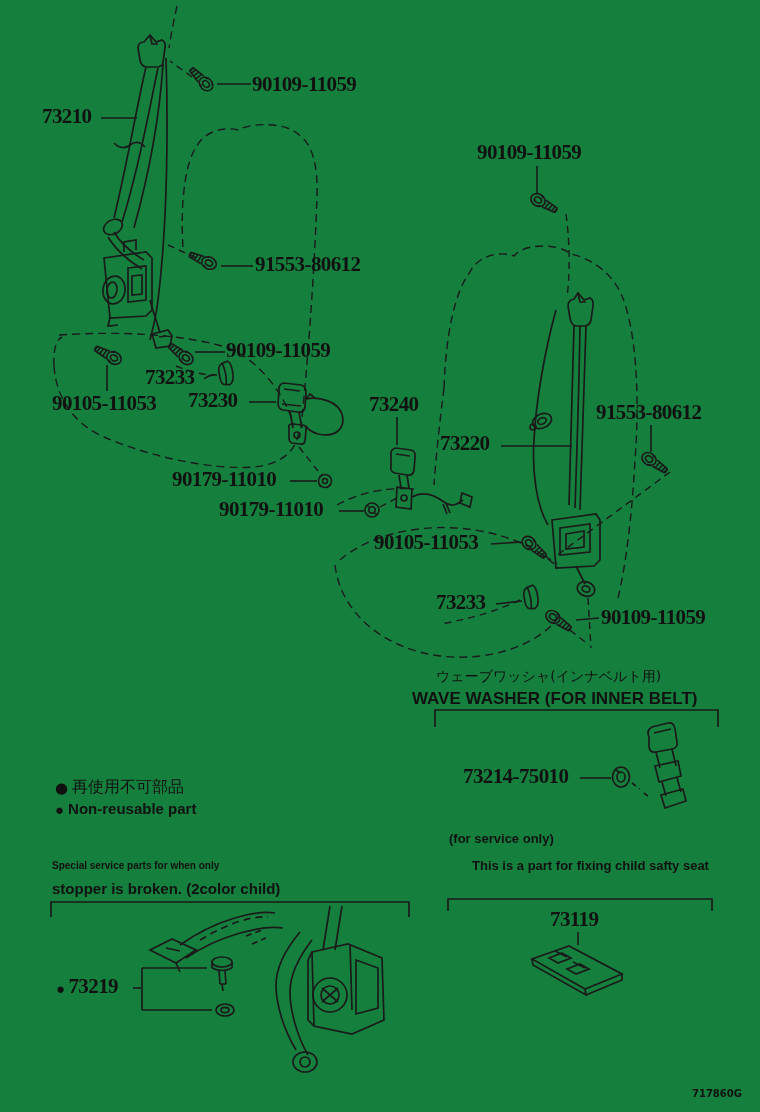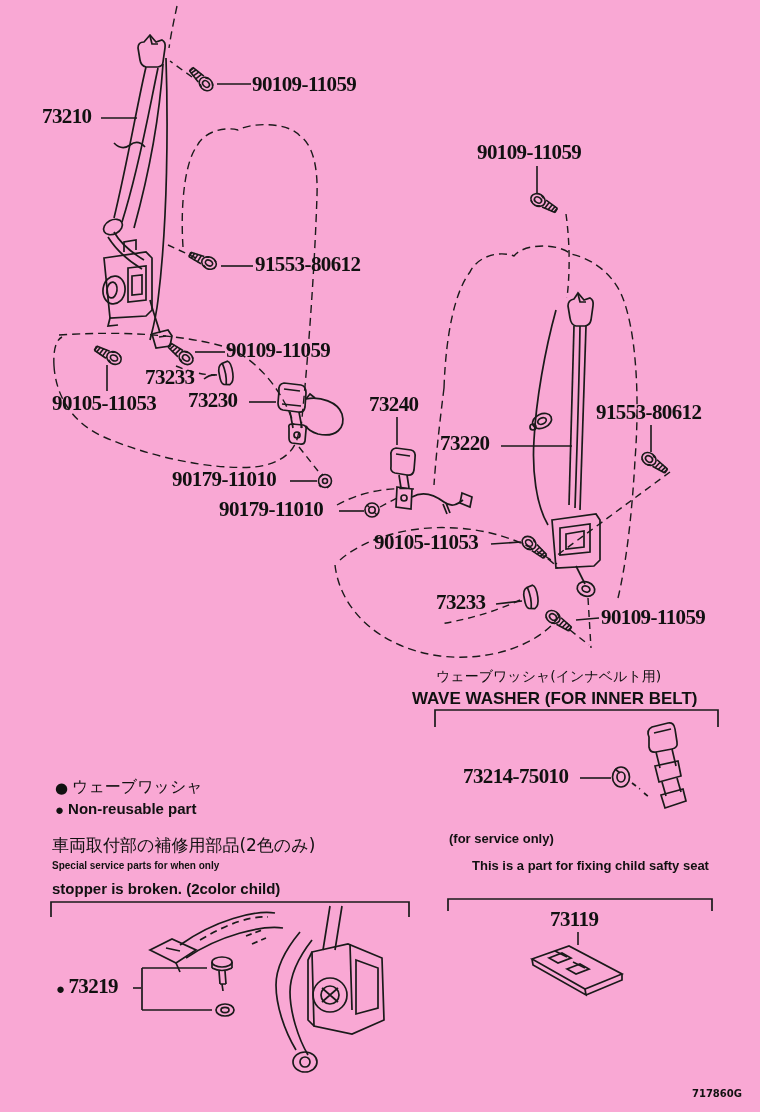--- a/index.html
+++ b/index.html
@@ -1,16 +1,16 @@
 <!DOCTYPE html>
 <html><head>
 <meta charset="utf-8">
 <style>
   html,body{margin:0;padding:0;background:#e8e8e8;}
-  #stage{position:relative;width:760px;height:1112px;background:#f9a8d4;overflow:hidden;
+  #stage{position:relative;width:760px;height:1112px;background:#15803d;overflow:hidden;
          font-family:"Liberation Sans",sans-serif;color:#111;}
   #art{position:absolute;left:0;top:0;}
   .co{position:absolute;font-family:"Liberation Serif",serif;font-weight:700;font-size:21px;
       letter-spacing:-0.6px;line-height:1;white-space:nowrap;color:#111;}
   .jp{position:absolute;font-family:"DejaVu Sans",sans-serif;font-weight:400;line-height:1;
       white-space:nowrap;color:#111;}
   .en{position:absolute;font-family:"Liberation Sans",sans-serif;font-weight:700;line-height:1;
       white-space:nowrap;color:#111;}
   .bullet{display:inline-block;transform:translateY(1px);margin-right:4px;font-size:15px;}
   .code{position:absolute;font-family:"DejaVu Sans",sans-serif;font-weight:700;font-size:10px;color:#111;}
@@ -243,24 +243,23 @@
   <div class="co" style="left:374px;top:532px">90105-11053</div>
   <div class="co" style="left:436px;top:592px">73233</div>
   <div class="co" style="left:601px;top:607px">90109-11059</div>
   <div class="co" style="left:463px;top:766px">73214-75010</div>
   <div class="co" style="left:550px;top:909px">73119</div>
   <div class="co" style="left:56px;top:976px"><span class="bullet">●</span><span>73219</span></div>
 
   <div class="jp" style="left:436px;top:669px;font-size:14px">ウェーブワッシャ(インナベルト用)</div>
   <div class="en" style="left:412px;top:690px;font-size:17px">WAVE WASHER (FOR INNER BELT)</div>
 
-  <div class="jp" style="left:55px;top:779px;font-size:16px"><span class="bullet">●</span><span>ウェーブワッシャ</span></div>
+  <div class="jp" style="left:55px;top:779px;font-size:16px"><span class="bullet">●</span><span>再使用不可部品</span></div>
   <div class="en" style="left:55px;top:801px;font-size:15px"><span class="bullet">●</span><span>Non-reusable part</span></div>
 
-  <div class="jp" style="left:52px;top:837px;font-size:17px">車両取付部の補修用部品(2色のみ)</div>
   <div class="en" style="left:52px;top:861px;font-size:10px">Special service parts for when only</div>
   <div class="en" style="left:52px;top:881px;font-size:15px">stopper is broken. (2color child)</div>
 
   <div class="en" style="left:472px;top:859px;font-size:13px">This is a part for fixing child safty seat</div>
   <div class="en" style="left:449px;top:832px;font-size:13px">(for service only)</div>
 
   <div class="code" style="left:692px;top:1088px">717860G</div>
 
 </div>
 

